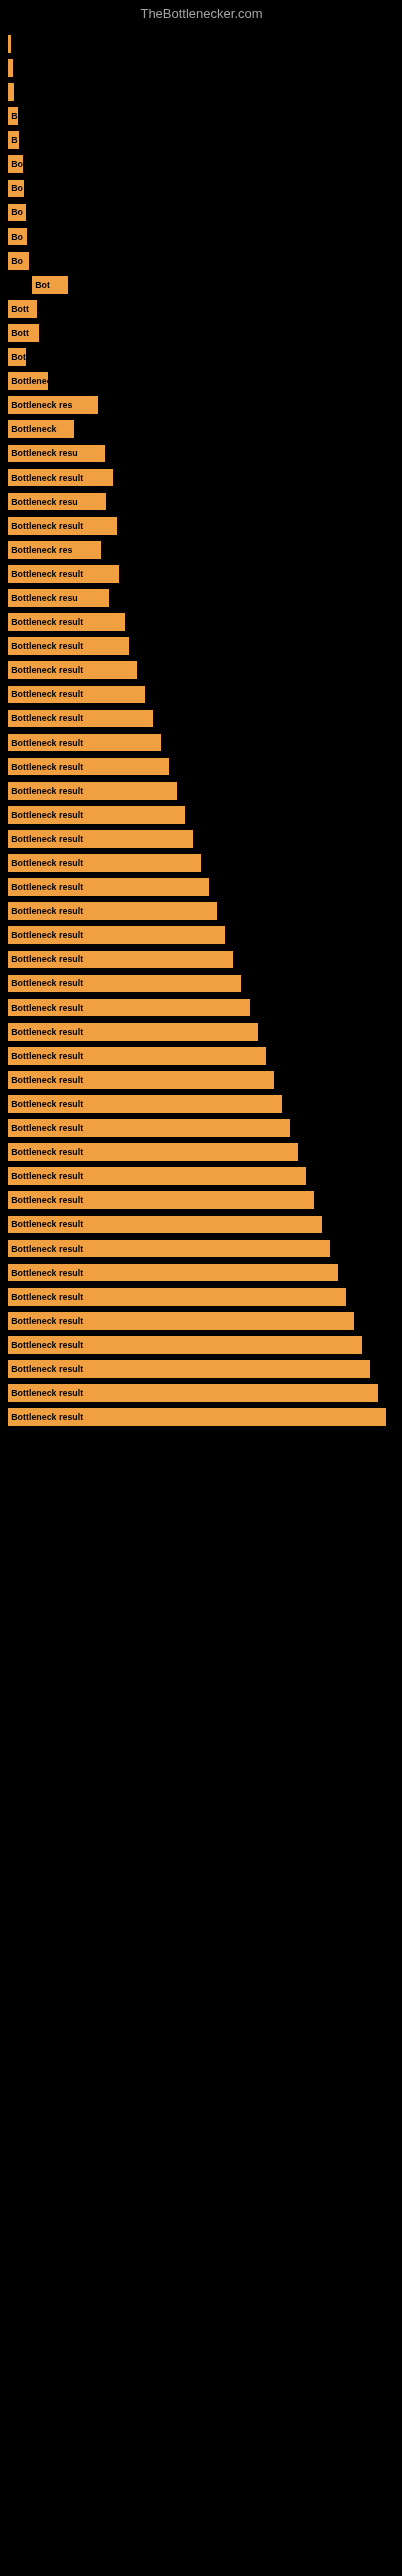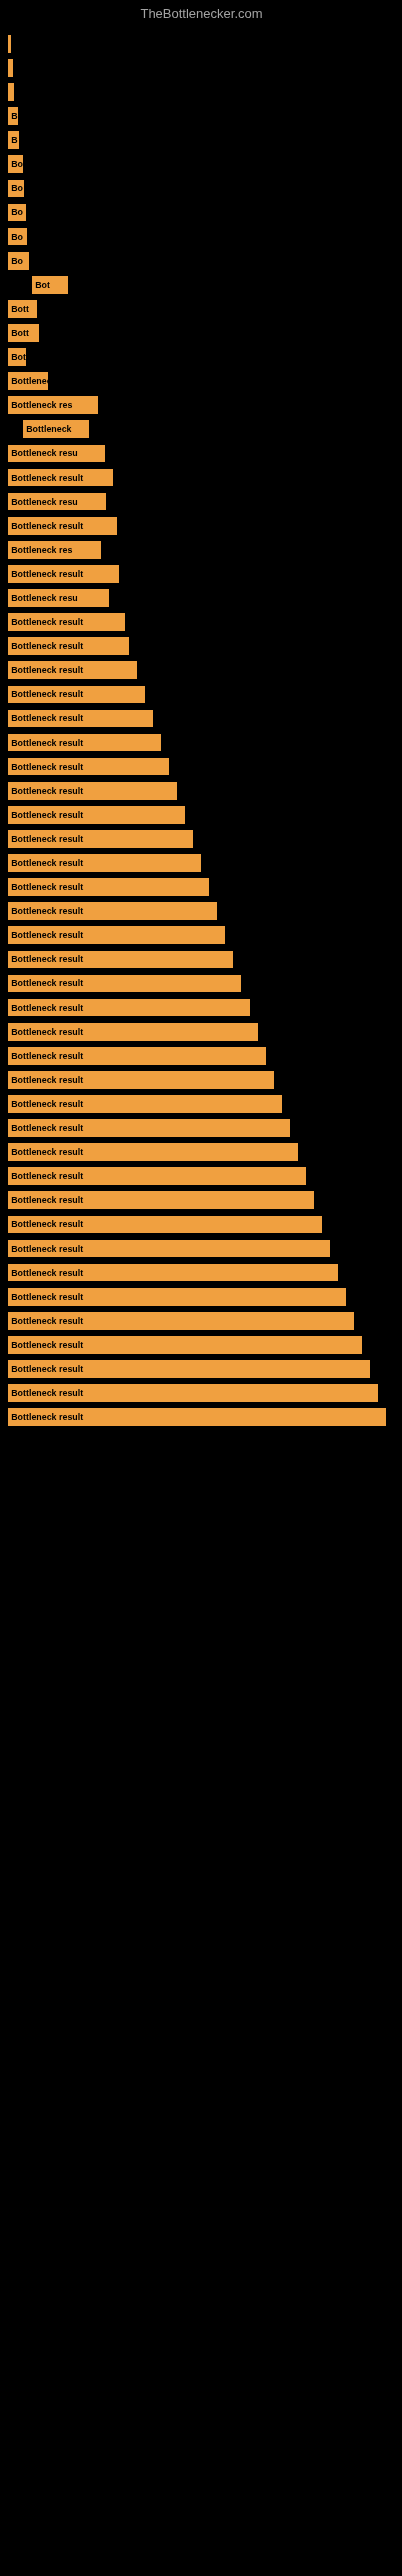--- a/index.html
+++ b/index.html
@@ -129,21 +129,21 @@
       <div class="bar" style="width: 40px;">
         <span class="bar-label">Bottlenec</span>
       </div>
     </div>
     <div class="bar-row">
       <div class="bar" style="width: 90px;">
         <span class="bar-label">Bottleneck res</span>
       </div>
     </div>
     <div class="bar-row">
-      <div class="bar" style="width: 66px; margin-left: 15px;">
+      <div class="bar" style="width: 66px;">
         <span class="bar-label">Bottleneck</span>
       </div>
     </div>
     <div class="bar-row">
       <div class="bar" style="width: 97px;">
         <span class="bar-label">Bottleneck resu</span>
       </div>
     </div>
     <div class="bar-row">
       <div class="bar" style="width: 105px;">

